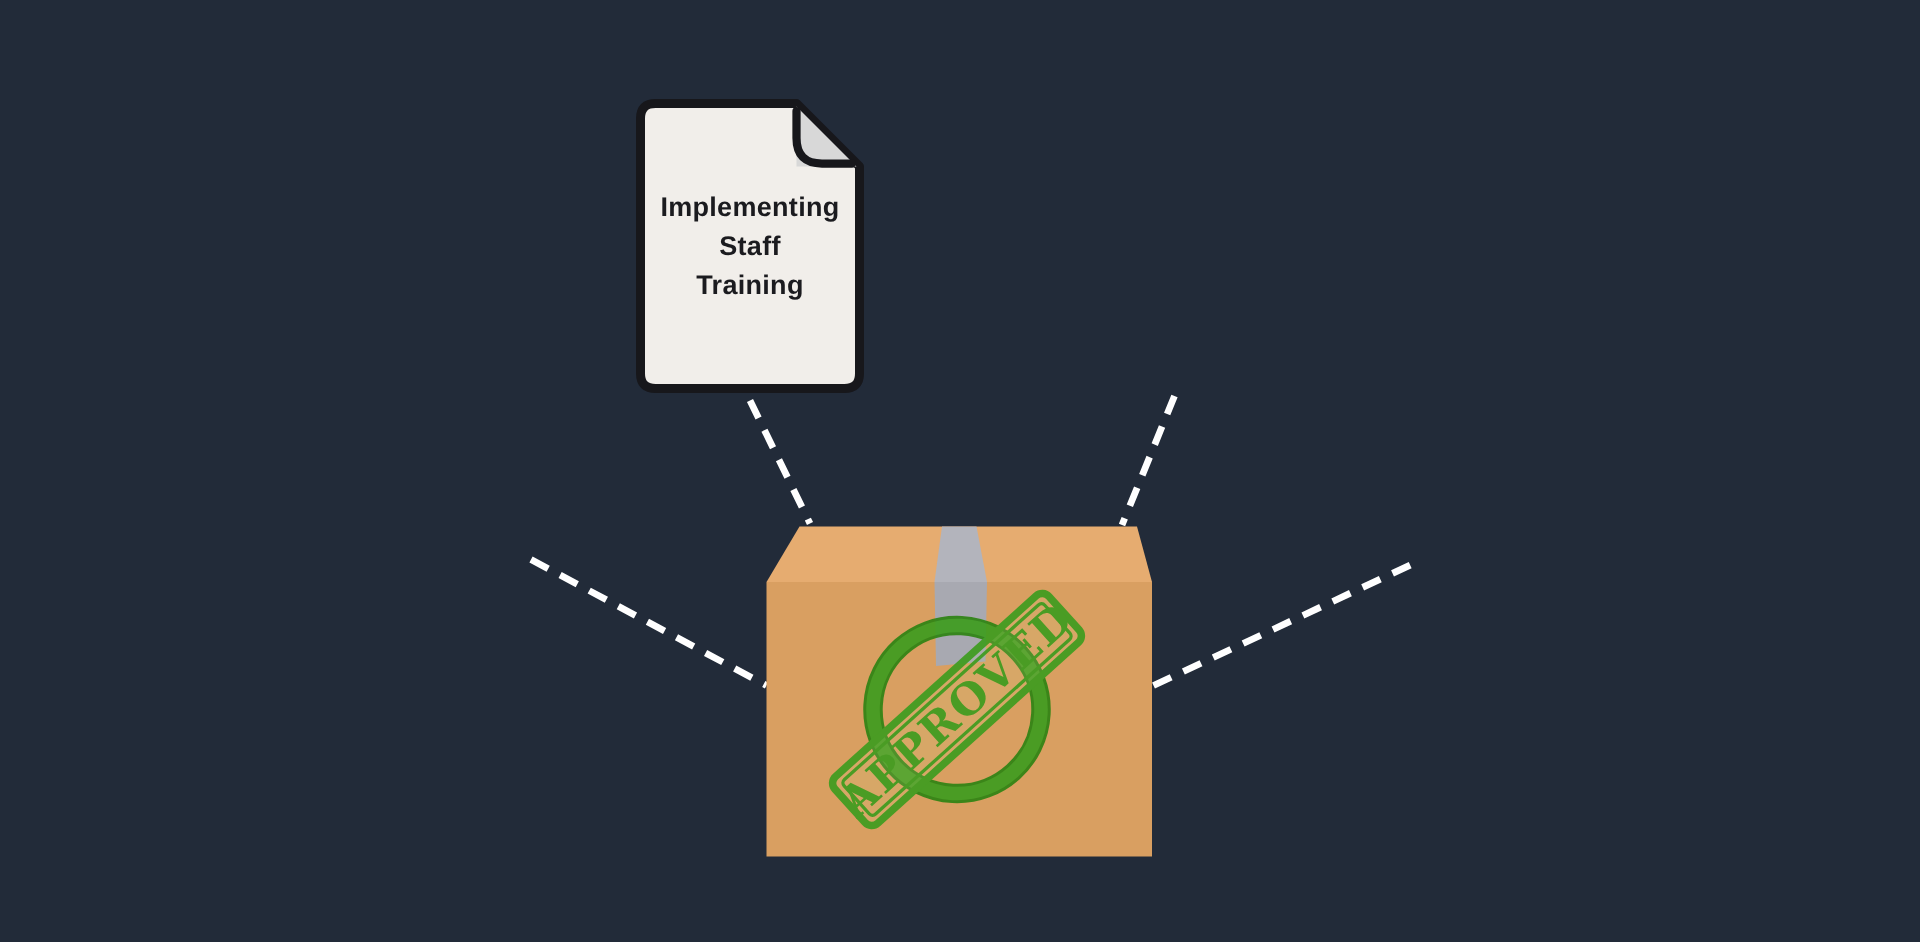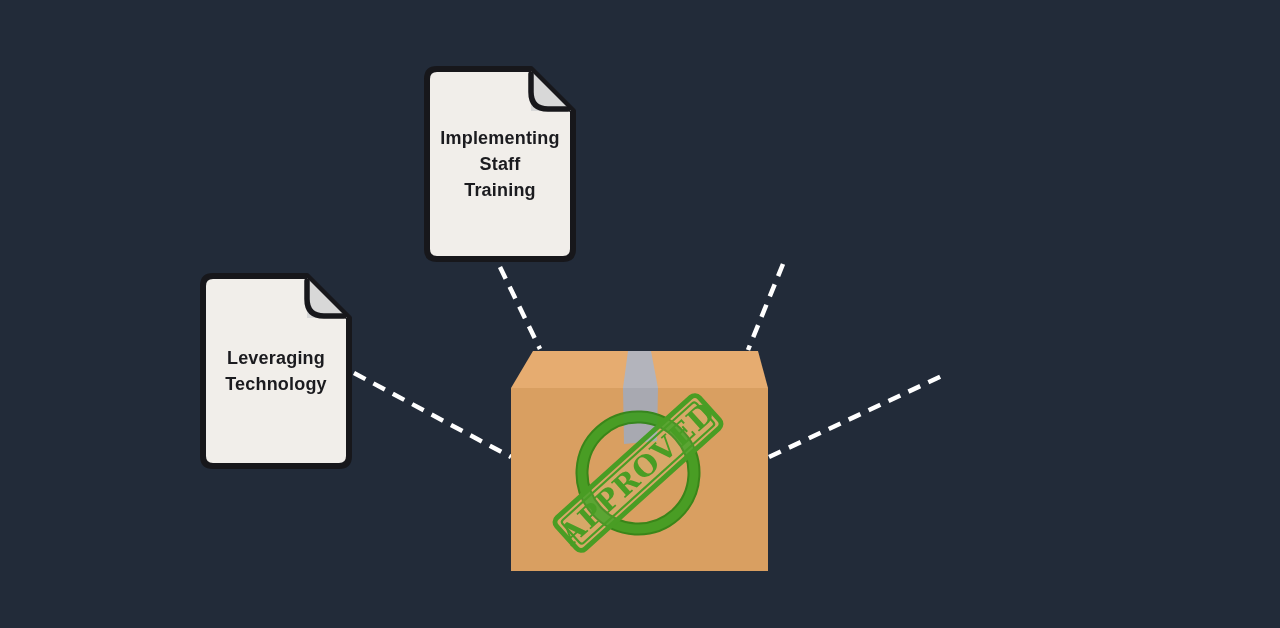--- a/index.html
+++ b/index.html
@@ -61,29 +61,20 @@
       <path class="paper-shape" d="M14 4 H108 L150 46 V184 Q150 194 140 194 H14 Q4 194 4 184 V14 Q4 4 14 4 Z"></path>
       <polygon class="fold-tri" points="108,6 148,46 108,46"></polygon>
       <path class="fold-line" d="M108 9 L108 27 Q108 44 125 44 L145 44"></path>
     </svg>
     <div class="doc-text">Implementing
 Staff
 Training</div>
   </div>
 
 
-  <div class="doc" style="left:199px;top:272px">
-    <svg viewBox="0 0 154 198">
-      <path class="paper-shape" d="M14 4 H108 L150 46 V184 Q150 194 140 194 H14 Q4 194 4 184 V14 Q4 4 14 4 Z"></path>
-      <polygon class="fold-tri" points="108,6 148,46 108,46"></polygon>
-      <path class="fold-line" d="M108 9 L108 27 Q108 44 125 44 L145 44"></path>
-    </svg>
-    <div class="doc-text">Leveraging
-Technology</div>
-  </div>
 
 
   <svg class="box-svg" width="270" height="235" viewBox="0 0 270 235">
     <polygon class="lid" points="28,11 253,11 263,48 6,48"></polygon>
     <rect class="front" x="6" y="48" width="257" height="183"></rect>
     <polygon class="tape-top" points="123,11 146,11 153,48 118,48"></polygon>
     <polygon class="tape-tail" points="118,48 153,48 152,101 119,104"></polygon>
     <g class="stamp" transform="translate(133,133) rotate(-42)">
       <circle class="stamp-ring" r="56" stroke-width="11"></circle>
       <circle class="stamp-ring-edge" r="61.5"></circle>

